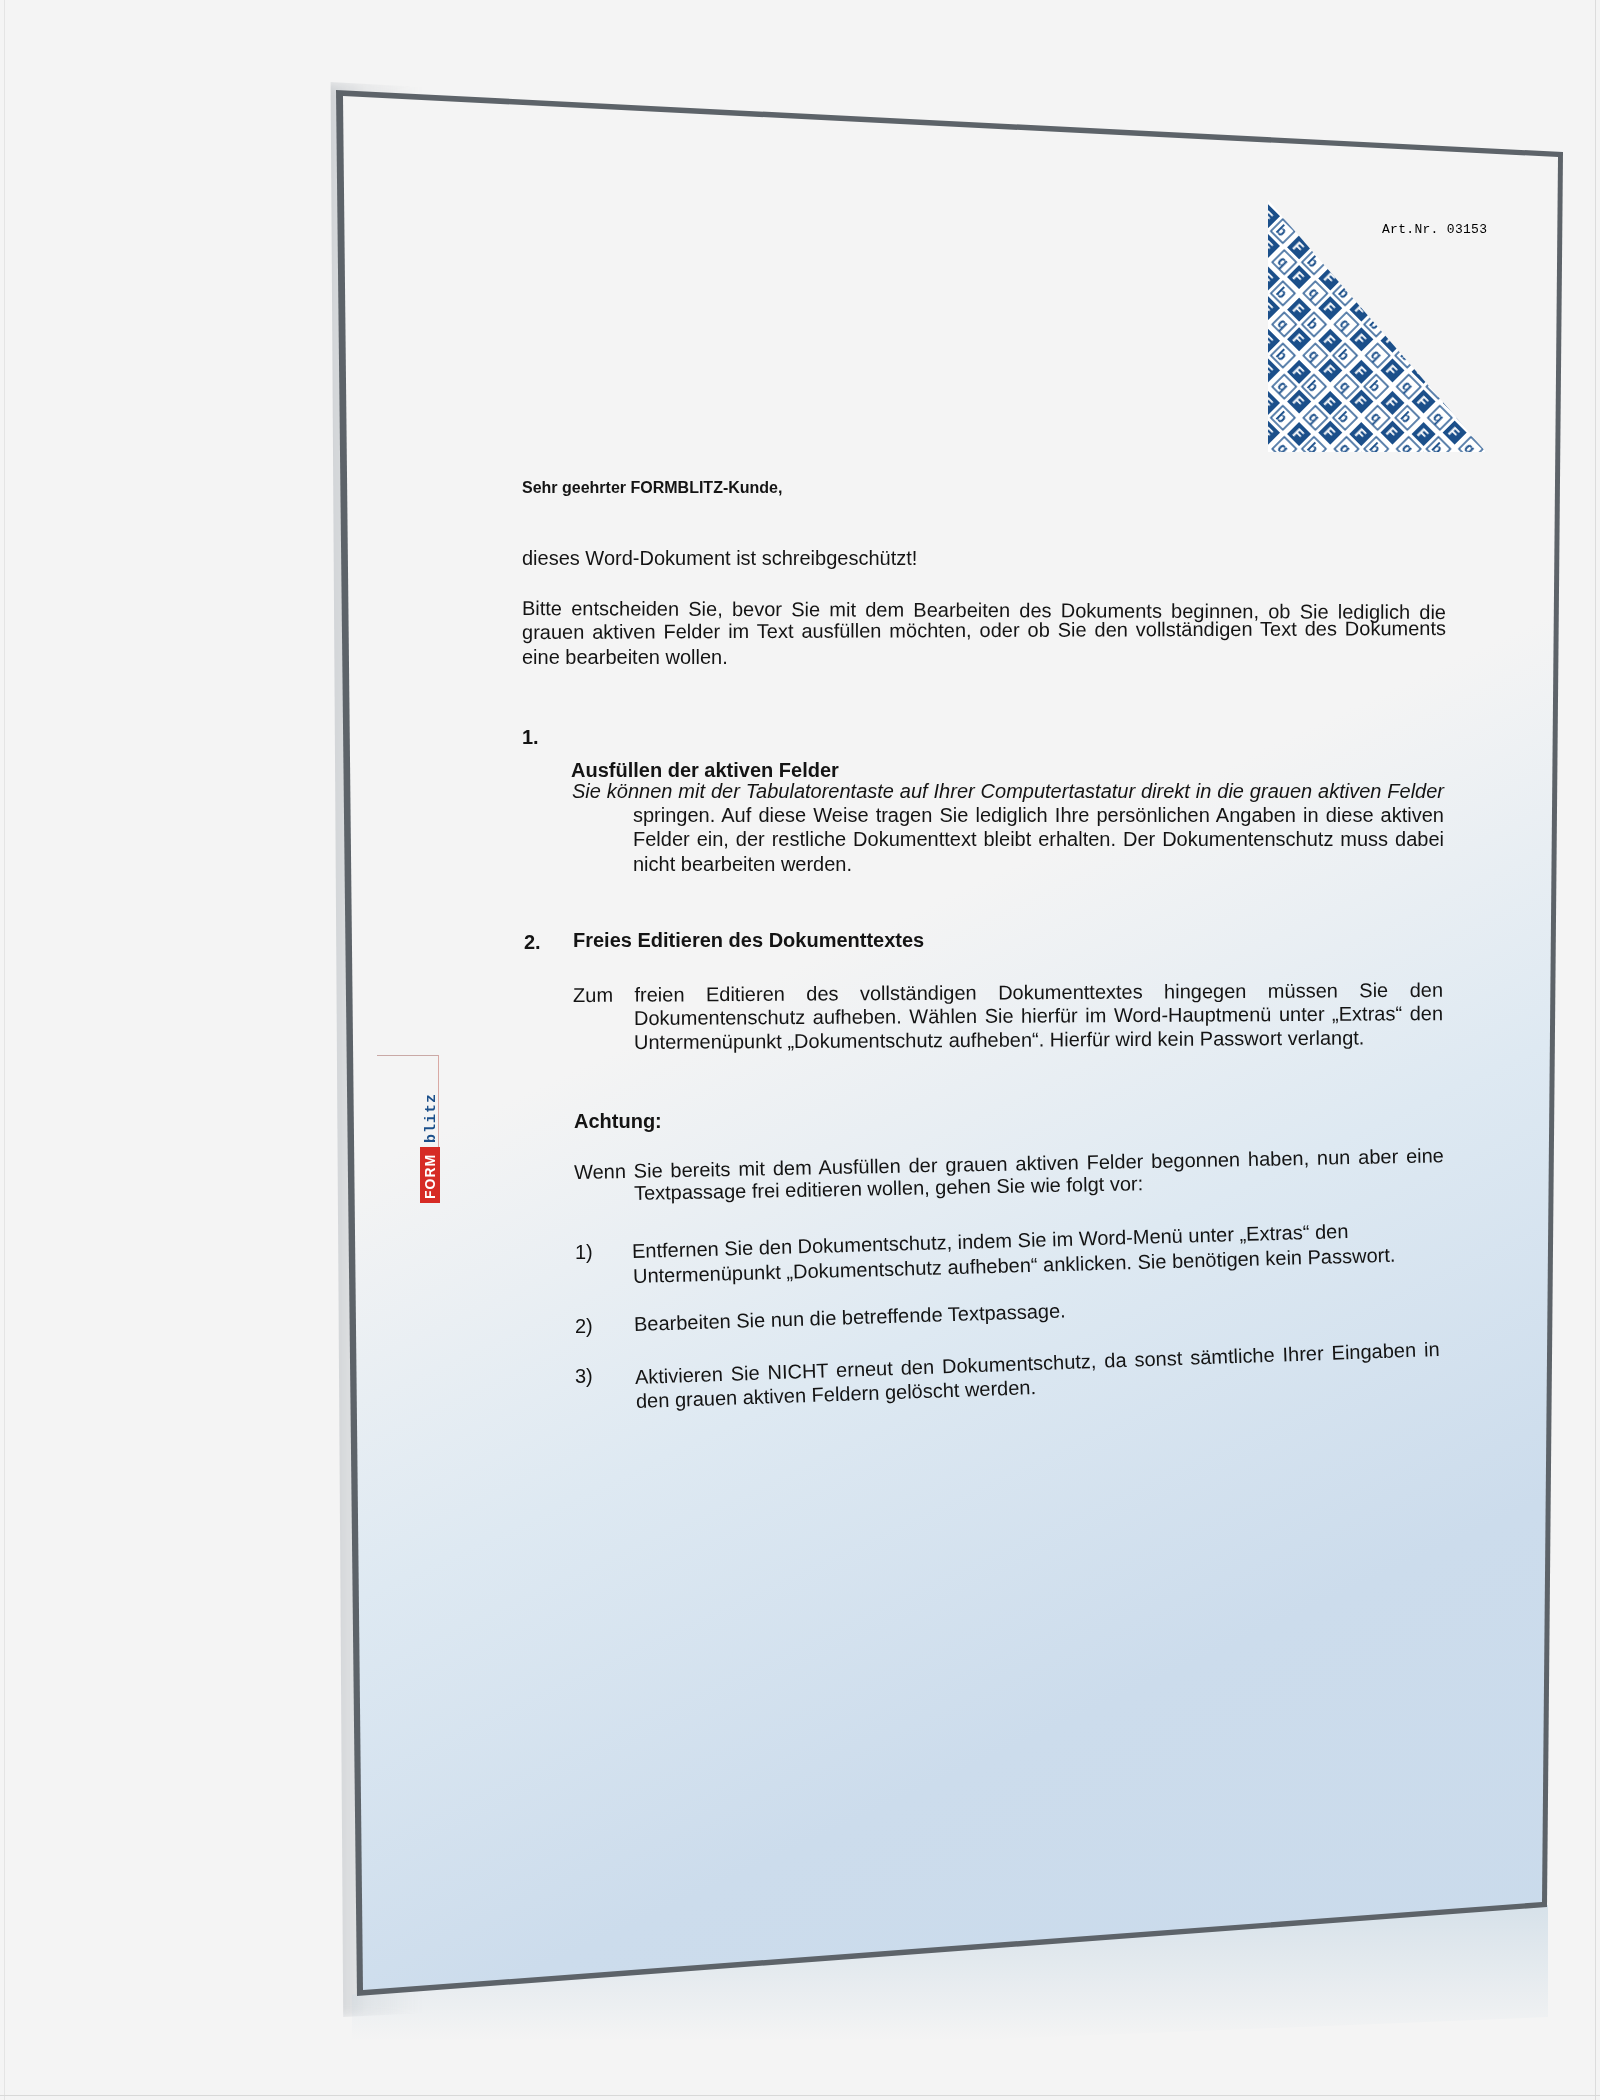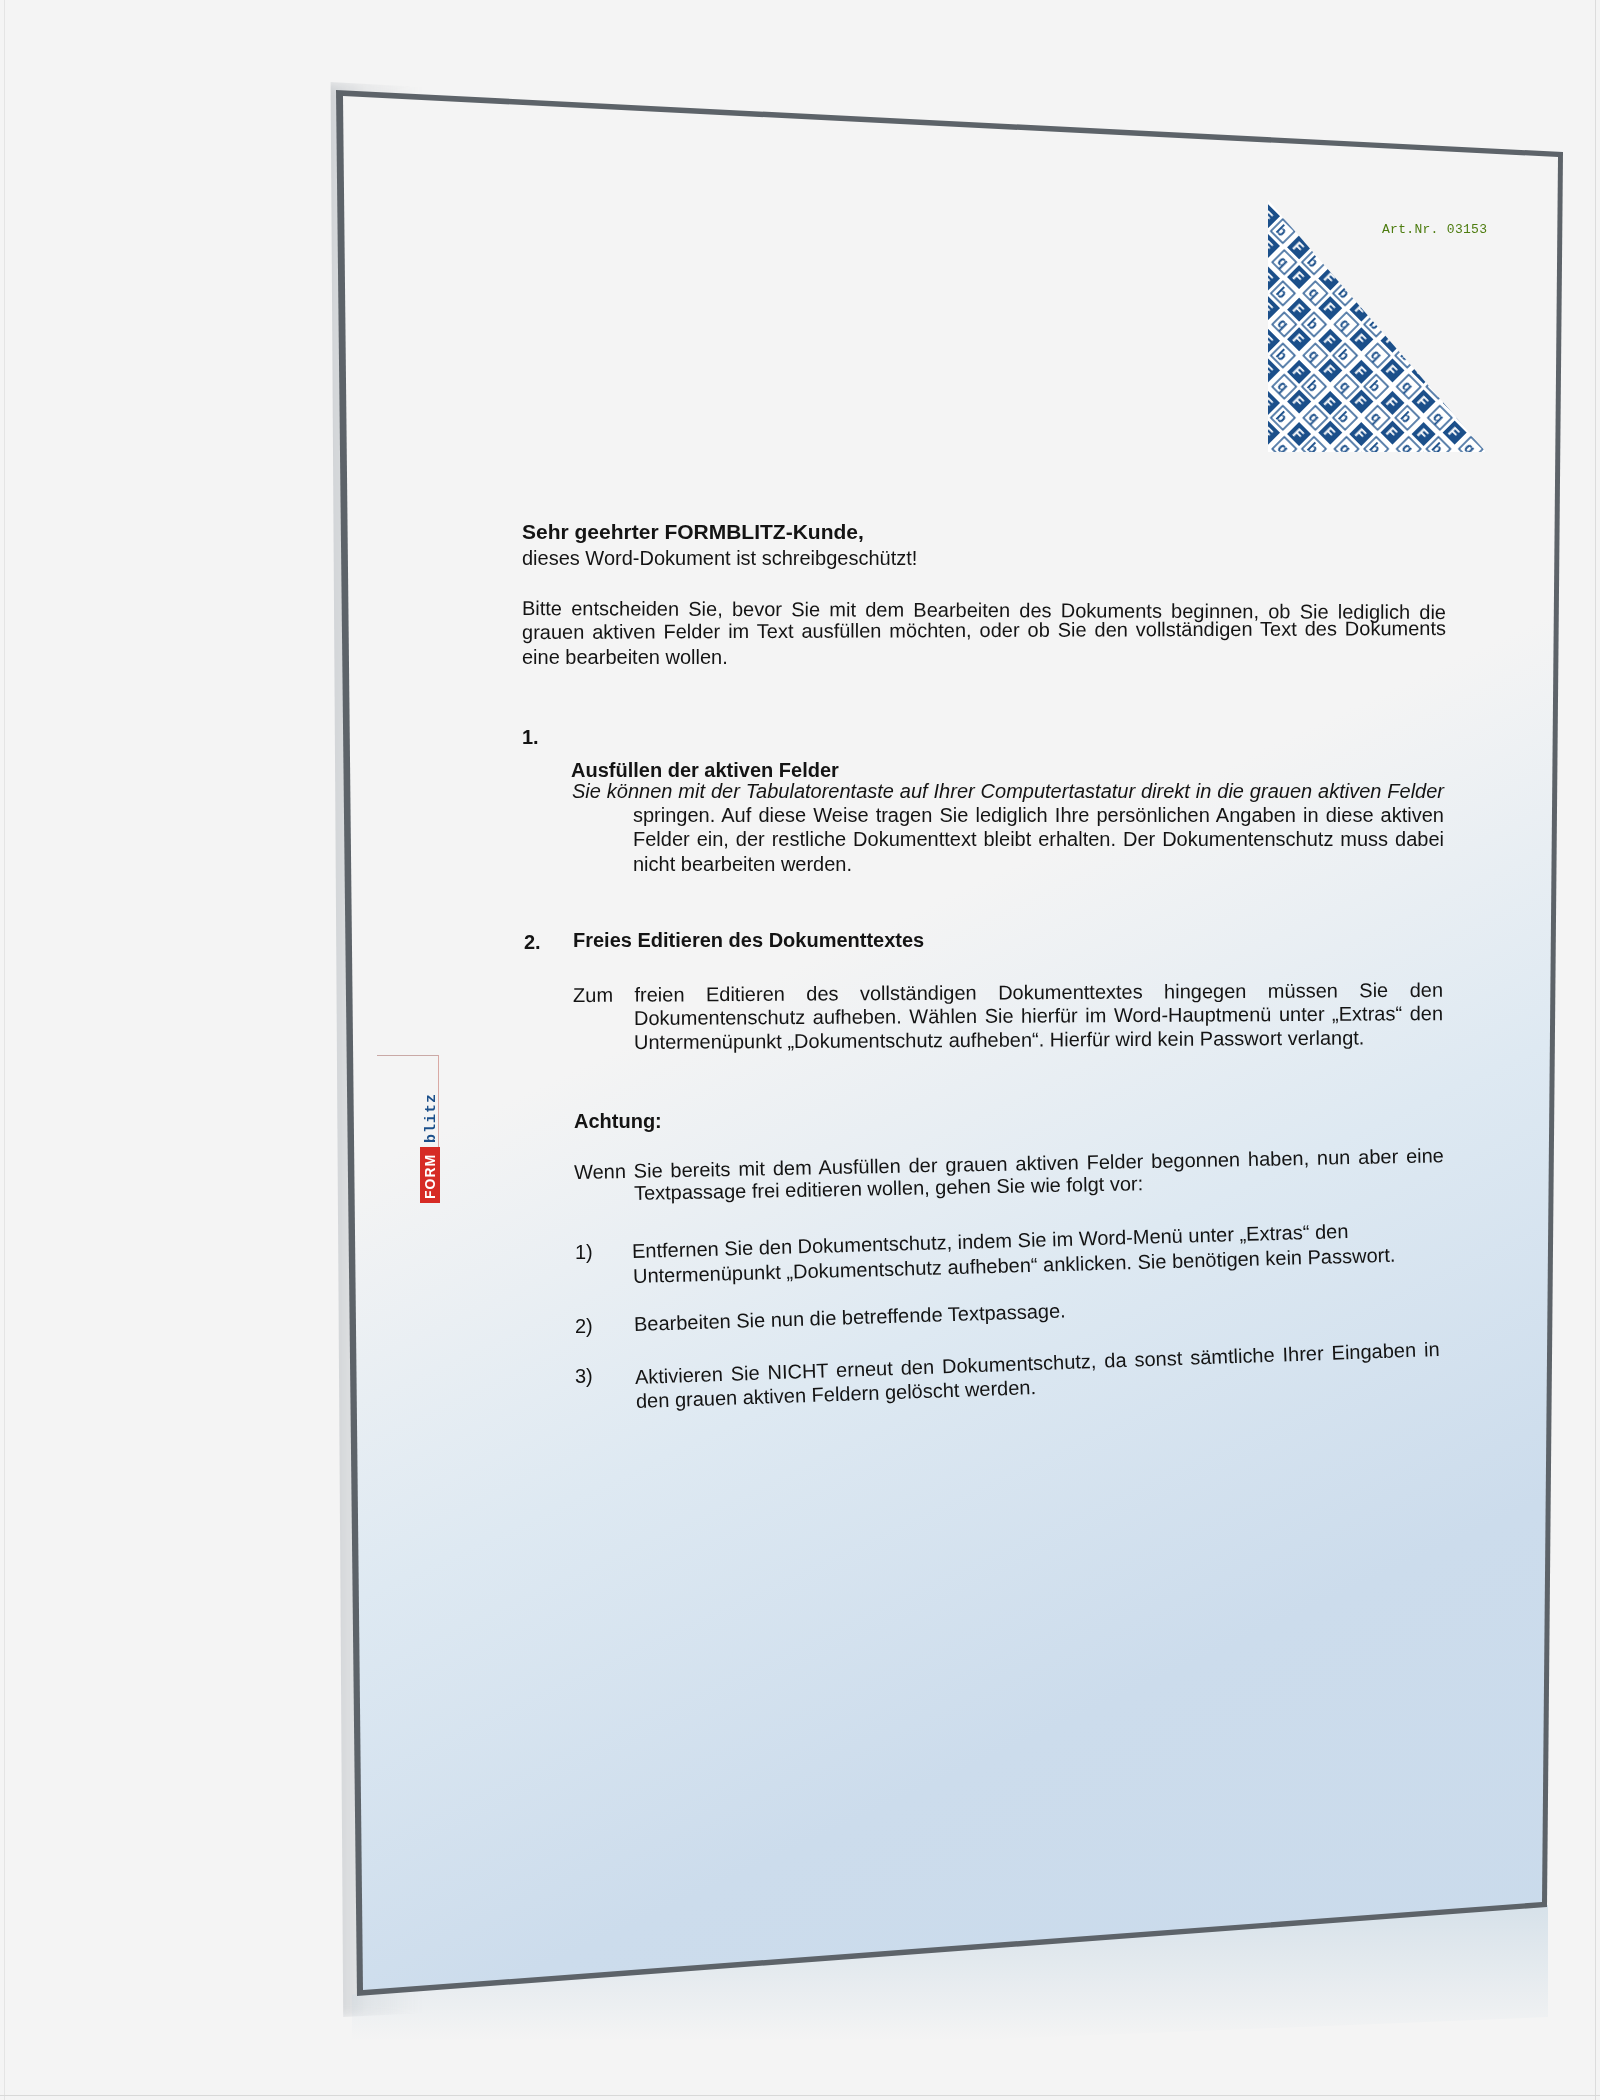--- a/index.html
+++ b/index.html
@@ -37,21 +37,21 @@
     background:
       linear-gradient(155deg, rgba(244,244,244,1) 0%, rgba(244,244,244,1) 47%, rgba(222,233,242,1) 62%, rgba(204,220,236,1) 78%, rgba(201,218,235,1) 100%);
   }
 
   .t { position:absolute; font-size:20px; line-height:24px; white-space:nowrap; color:#141414; }
   .b { font-weight:bold; }
   .just { white-space:normal; text-align:justify; text-align-last:justify; }
 
   .artnr {
     position:absolute; left:1382px; top:222px;
-    font-family:"Liberation Mono", monospace; font-size:13px; color:#4d7c0f; letter-spacing:0.3px;
+    font-family:"Liberation Mono", monospace; font-size:13px; color:#000000; letter-spacing:0.3px;
   }
 
   .logo-tri {
     position:absolute; left:1268px; top:200px; width:218px; height:252px;
   }
 
   .formblitz {
     position:absolute; left:419px; top:1055px; width:22px; height:148px;
   }
   .fb-line-h { position:absolute; left:377px; top:1055px; width:62px; height:1px; background:#c9a9a6; }
@@ -96,21 +96,21 @@
 <div class="fb-line-h"></div>
 <div class="fb-line-v"></div>
 <svg class="formblitz" viewBox="0 0 22 148" xmlns="http://www.w3.org/2000/svg">
   <rect x="1" y="92" width="20" height="56" fill="#d62b25"></rect>
   <g transform="translate(16,146) rotate(-90)">
     <text x="2" y="0" font-family="Liberation Sans, sans-serif" font-weight="bold" font-size="14" fill="#ffffff" letter-spacing="1">FORM</text>
     <text x="58" y="0" font-family="Liberation Mono, monospace" font-weight="bold" font-size="15" fill="#1b4f8a" letter-spacing="1">blitz</text>
   </g>
 </svg>
 
-<div class="t b" style="left:522px; top:520px; font-size:21px;">Sehr geehrter FORMBLITZ-Kunde,</div>
+<div class="t b" style="left:522px; top:476px; font-size:16px;">Sehr geehrter FORMBLITZ-Kunde,</div>
 
 <div class="t" style="left:522px; top:546px;text-align:right;">dieses Word-Dokument ist schreibgeschützt!</div>
 
 <div>
   <div class="t just" style="left:522px; top:596px; width:924px; transform:rotate(0.25deg); transform-origin:left;">Bitte entscheiden Sie, bevor Sie mit dem Bearbeiten des Dokuments beginnen, ob Sie lediglich die</div>
   <div class="t just" style="left:522px; top:620px; width:924px; transform:rotate(-0.25deg); transform-origin:left;">grauen aktiven Felder im Text ausfüllen möchten, oder ob Sie den vollständigen Text des Dokuments</div>
   <div class="t" style="left:522px; top:645px;">eine bearbeiten wollen.</div>
 </div>
 
 <div>

